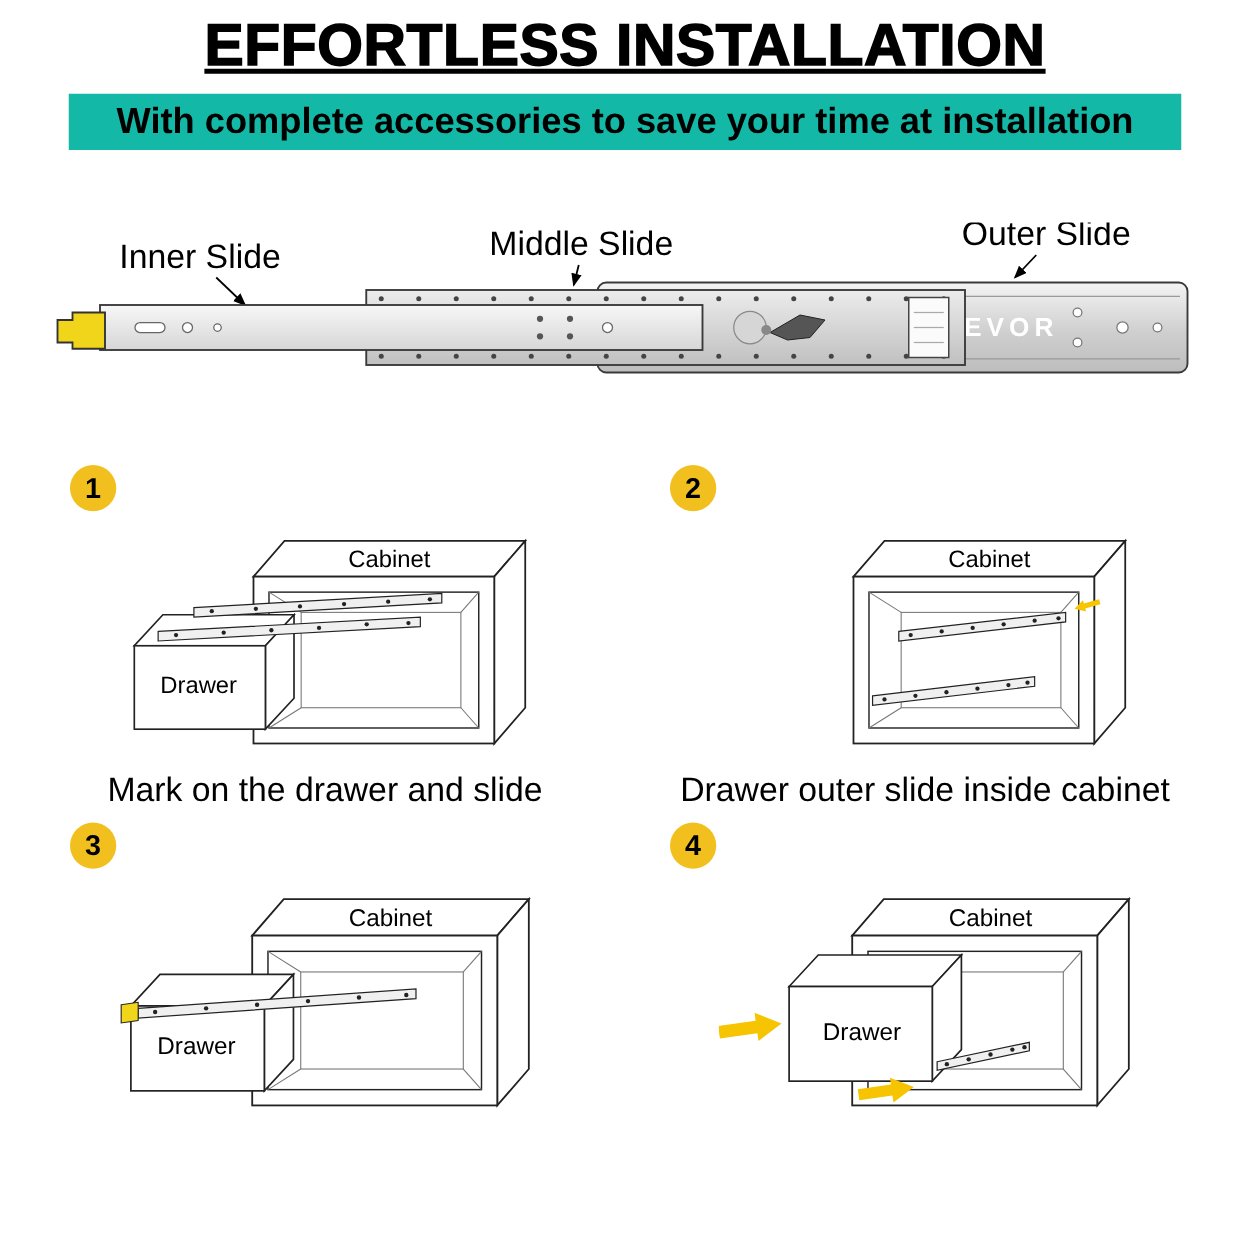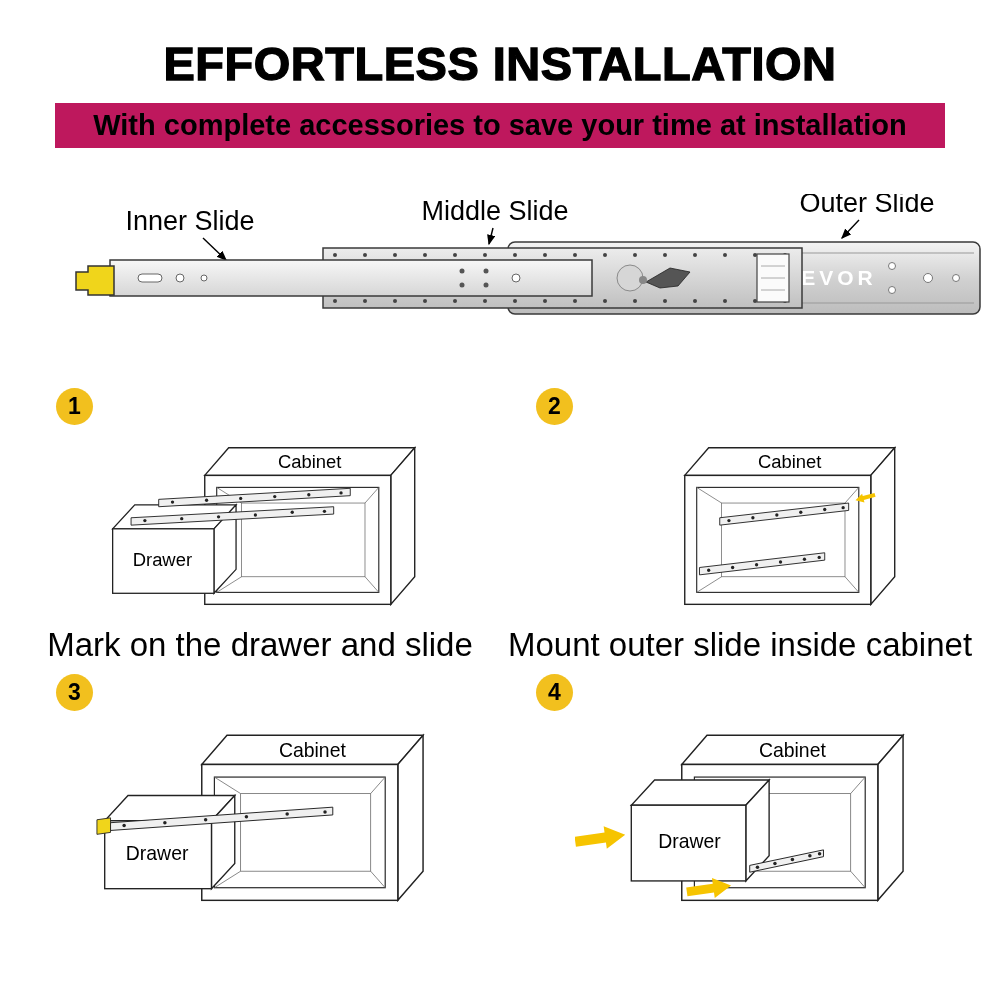--- a/index.html
+++ b/index.html
@@ -1,30 +1,30 @@
 <!DOCTYPE html>
 <html><head>
 <meta charset="utf-8">
 <style>
   *{margin:0;padding:0;box-sizing:border-box;}
   html,body{width:1000px;height:1000px;background:#ffffff;color:#000;
     font-family:"Liberation Sans",sans-serif;overflow:hidden;}
-  .title{margin-top:36px;text-align:center;font-size:47px;font-weight:700;
-    letter-spacing:.5px;-webkit-text-stroke:1.3px #000;}
-  .banner{width:890px;margin:12px auto 0;background:#be185d;text-align:center;
+  .title{margin-top:8px;text-align:center;font-size:47px;font-weight:700;
+    letter-spacing:.5px;text-decoration:underline;-webkit-text-stroke:1.3px #000;}
+  .banner{width:890px;margin:12px auto 0;background:#14b8a6;text-align:center;
     font-size:29px;font-weight:700;padding:6px 0;}
-  .slide-wrap{margin-top:46px;padding-left:30px;}
+  .slide-wrap{margin-top:58px;}
   .slide-wrap svg{display:block;margin:0 auto;}
   .steps{width:960px;margin:34px auto 0;display:grid;grid-template-columns:1fr 1fr;}
   .step{display:flex;flex-direction:column;align-items:center;position:relative;height:286px;}
   .step-num{position:absolute;left:36px;top:10px;width:37px;height:37px;border-radius:50%;
     background:#F2C01E;display:flex;align-items:center;justify-content:center;
     font-size:23px;font-weight:700;color:#000;}
   .step-art{margin-top:44px;display:block;}
-  .step-caption{margin-top:6px;font-size:33px;color:#000;}
+  .step-caption{margin-top:6px;font-size:27px;color:#000;}
   svg text{font-family:"Liberation Sans",sans-serif;}
   .lbl{font-size:27px;fill:#000;}
   .boxlbl{font-size:20px;fill:#000;}
   .cab{fill:#ffffff;stroke:#222;stroke-width:1.5;}
   .opn{fill:#ffffff;stroke:#222;stroke-width:1.2;}
   .intl{stroke:#777;stroke-width:0.9;fill:none;}
   .drw{fill:#ffffff;stroke:#222;stroke-width:1.4;}
   .rail{fill:#f0f0f0;stroke:#222;stroke-width:1;}
   .dot{fill:#222;}
   .yarrow{fill:#F6C400;stroke:none;}
@@ -209,21 +209,21 @@
           <circle class="dot" cx="162" cy="158" r="1.8"></circle>
           <circle class="dot" cx="188" cy="155" r="1.8"></circle>
           <circle class="dot" cx="214" cy="152" r="1.8"></circle>
           <circle class="dot" cx="240" cy="149" r="1.8"></circle>
           <circle class="dot" cx="256" cy="147" r="1.8"></circle>
       </g>
       <g transform="translate(306,82) rotate(165) scale(0.55)">
         <polygon class="yarrow" points="-20,-4 4,-4 4,-9 20,0 4,9 4,4 -20,4"></polygon>
       </g>
     </svg>
-    <div class="step-caption">Mount outer slide inside cabinet</div>
+    <div class="step-caption">Drawer outer slide inside cabinet</div>
   </div>
 
   <div class="step">
     <div class="step-num">3</div>
     <svg class="step-art" width="330" height="209" viewBox="0 0 340 215">
       <g>
         <polygon class="cab" points="110,58 136,28 338,28 312,58"></polygon>
         <polygon class="cab" points="312,58 338,28 338,168 312,198"></polygon>
         <rect class="cab" x="110" y="58" width="202" height="140"></rect>
         <rect class="opn" x="123" y="71" width="176" height="114"></rect>

